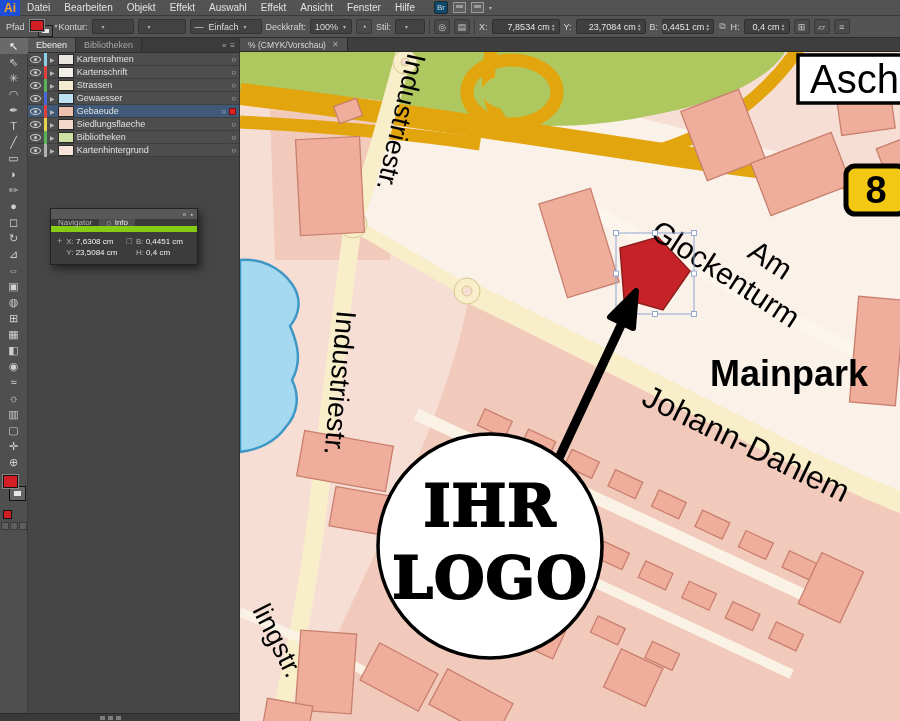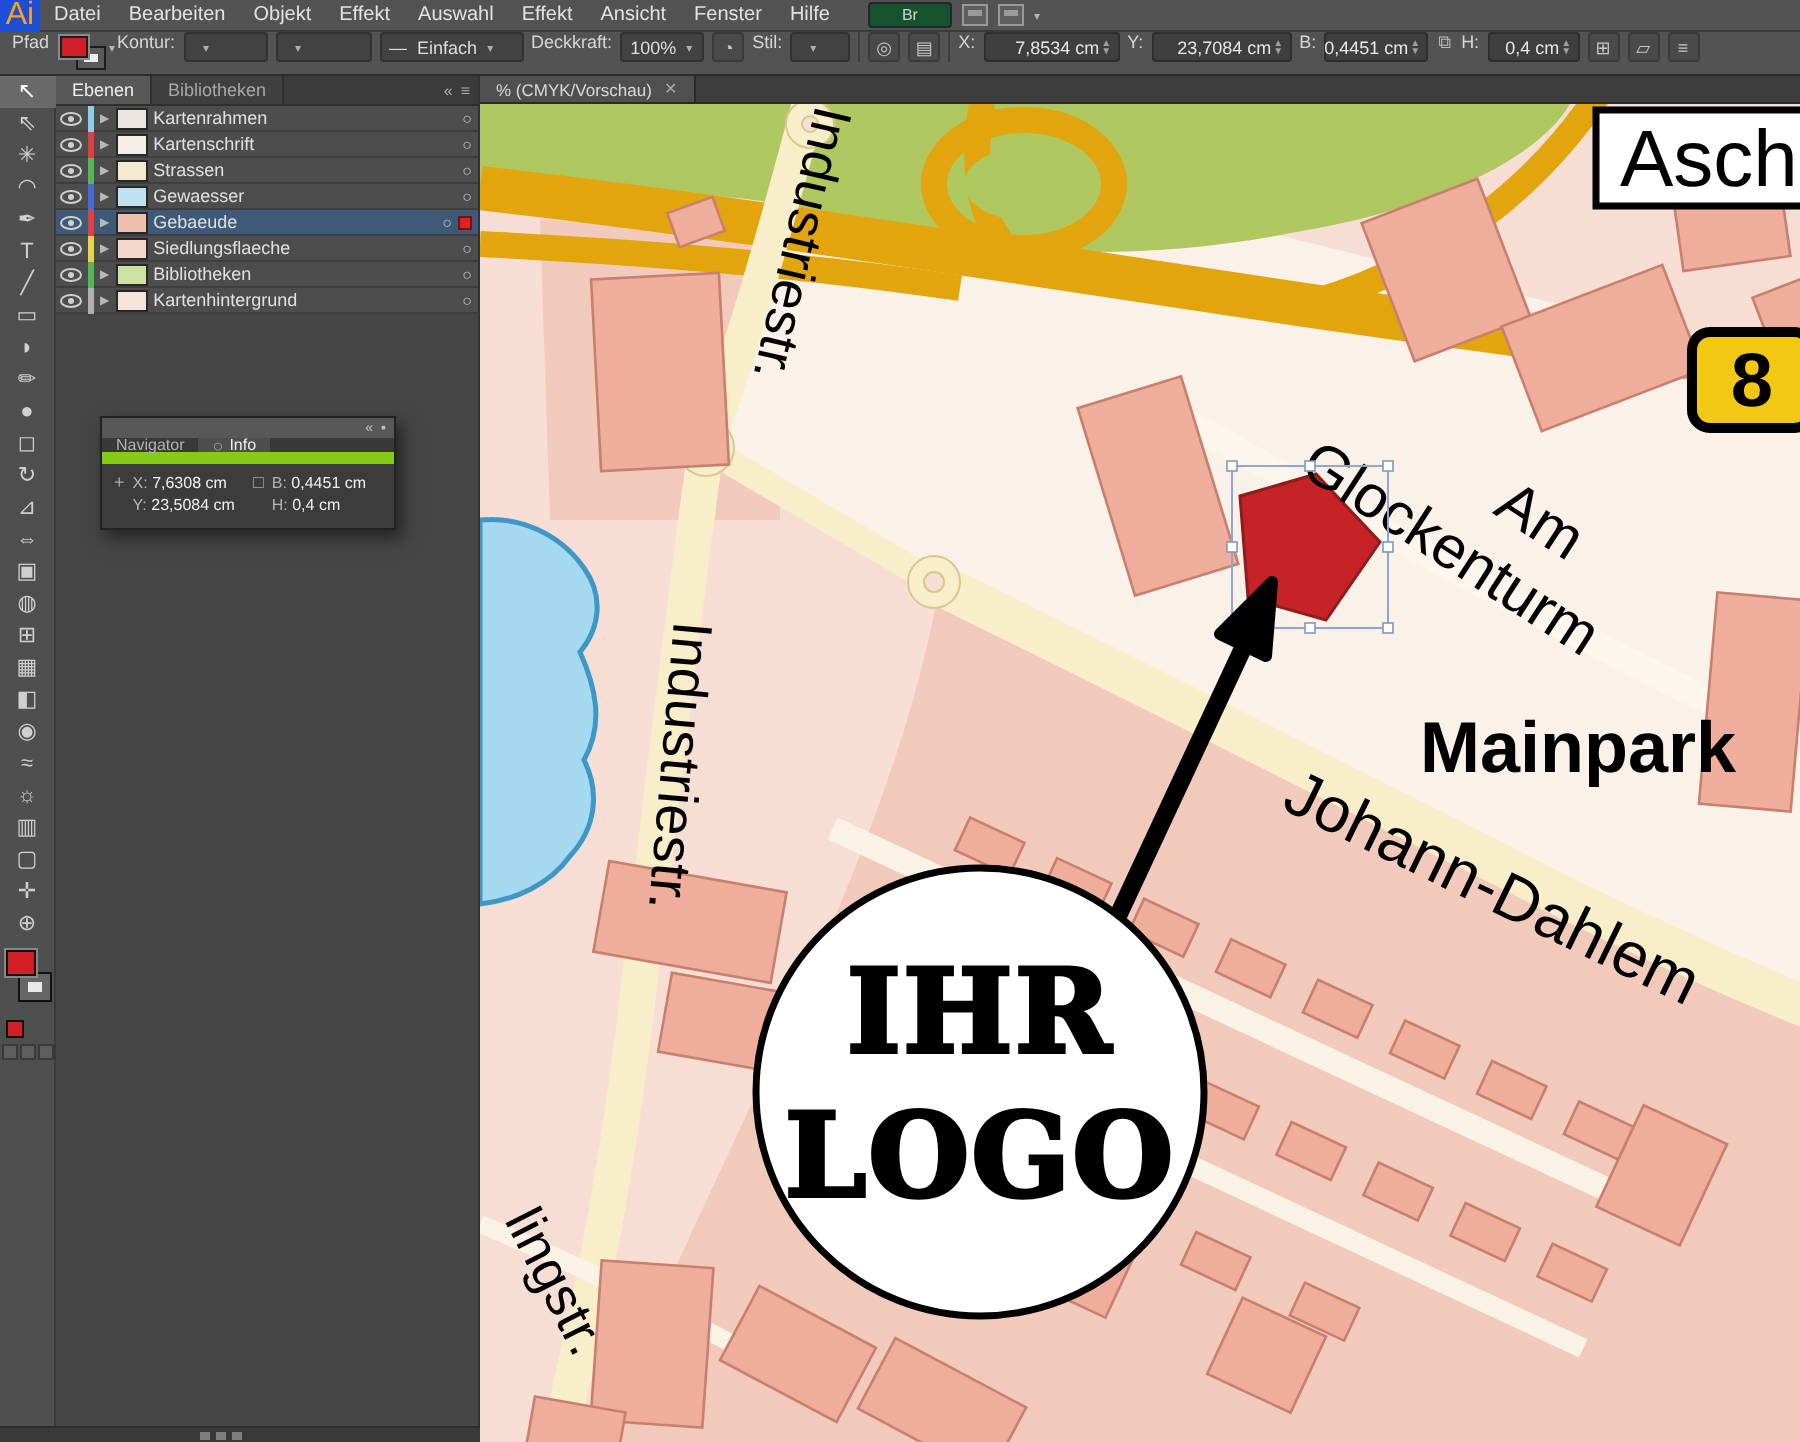--- a/index.html
+++ b/index.html
@@ -2,31 +2,31 @@
 <html><head>
 <meta charset="utf-8">
 <style>
   *{box-sizing:border-box;margin:0;padding:0}
   html,body{width:900px;height:721px;overflow:hidden}
   body{font-family:"Liberation Sans",sans-serif;background:#3c3c3c}
   .app{position:relative;width:900px;height:721px;background:#474747;overflow:hidden}
 
   
   .menubar{position:absolute;top:0;left:0;right:0;height:16px;background:#535353;border-bottom:1px solid #3a3a3a;display:flex;align-items:center;font-size:10px;color:#e2e2e2}
-  .ai-logo{width:20px;height:16px;background:#1d4ed8;color:#f7a21b;font-weight:normal;font-size:16px;display:flex;align-items:center;justify-content:center;flex:none}
+  .ai-logo{width:20px;height:16px;background:#1d4ed8;color:#f7a21b;font-weight:bold;font-size:12px;display:flex;align-items:center;justify-content:center;flex:none}
   .menu-items{display:flex}
   .menu-item{padding:0 7px;line-height:16px;white-space:nowrap}
   .mb-icons{display:flex;gap:5px;margin-left:12px;align-items:center}
-  .br-badge{background:#14532d;border:1px solid #23282d;color:#cfd6dc;font-size:8px;padding:1px 16px;border-radius:2px}
+  .br-badge{background:#0c4a6e;border:1px solid #23282d;color:#cfd6dc;font-size:8px;padding:1px 2px;border-radius:2px}
   .win-icon{width:13px;height:11px;border:1px solid #9a9a9a;background:#5e5e5e;position:relative}
   .win-icon::after{content:"";position:absolute;left:2px;top:2px;right:2px;height:3px;background:#9a9a9a}
   .mini-car{font-size:6px;color:#b5b5b5}
 
   
-  .controlbar{position:absolute;top:16px;left:0;right:0;height:22px;background:#535353;border-bottom:1px solid #2e2e2e;display:flex;gap:4px;padding:0 6px;font-size:9px;color:#dcdcdc;white-space:nowrap}
+  .controlbar{position:absolute;top:16px;left:0;right:0;height:22px;background:#535353;border-bottom:1px solid #2e2e2e;display:flex;align-items:center;gap:4px;padding:0 6px;font-size:9px;color:#dcdcdc;white-space:nowrap}
   .cb-label{color:#d6d6d6}
   .cb-sep{width:1px;height:15px;background:#3d3d3d;flex:none}
   .dd{height:15px;background:#424242;border:1px solid #323232;border-radius:2px;display:flex;align-items:center;gap:5px;padding:0 4px;font-size:9px;color:#ddd}
   .dd .car{font-size:6px;color:#b0b0b0}
   .field{height:15px;background:#3f3f3f;border:1px solid #2e2e2e;border-radius:2px;display:flex;align-items:center;justify-content:flex-end;padding:0 3px;font-size:9px;color:#e6e6e6}
   .spin{display:flex;flex-direction:column;font-size:5px;line-height:4px;color:#9f9f9f;margin-left:1px}
   .swatch-pair{position:relative;width:26px;height:18px;flex:none}
   .sw-fill{position:absolute;top:2px;left:1px;width:14px;height:11px;background:#d21f26;border:1px solid #1d1d1d;box-shadow:0 0 0 1px #8a8a8a}
   .sw-stroke{position:absolute;bottom:0;right:3px;width:13px;height:10px;background:#ececec;border:3px solid #5a5a5a;outline:1px solid #1d1d1d}
   .sw-car{position:absolute;right:-3px;top:4px;font-size:6px;color:#b5b5b5}

